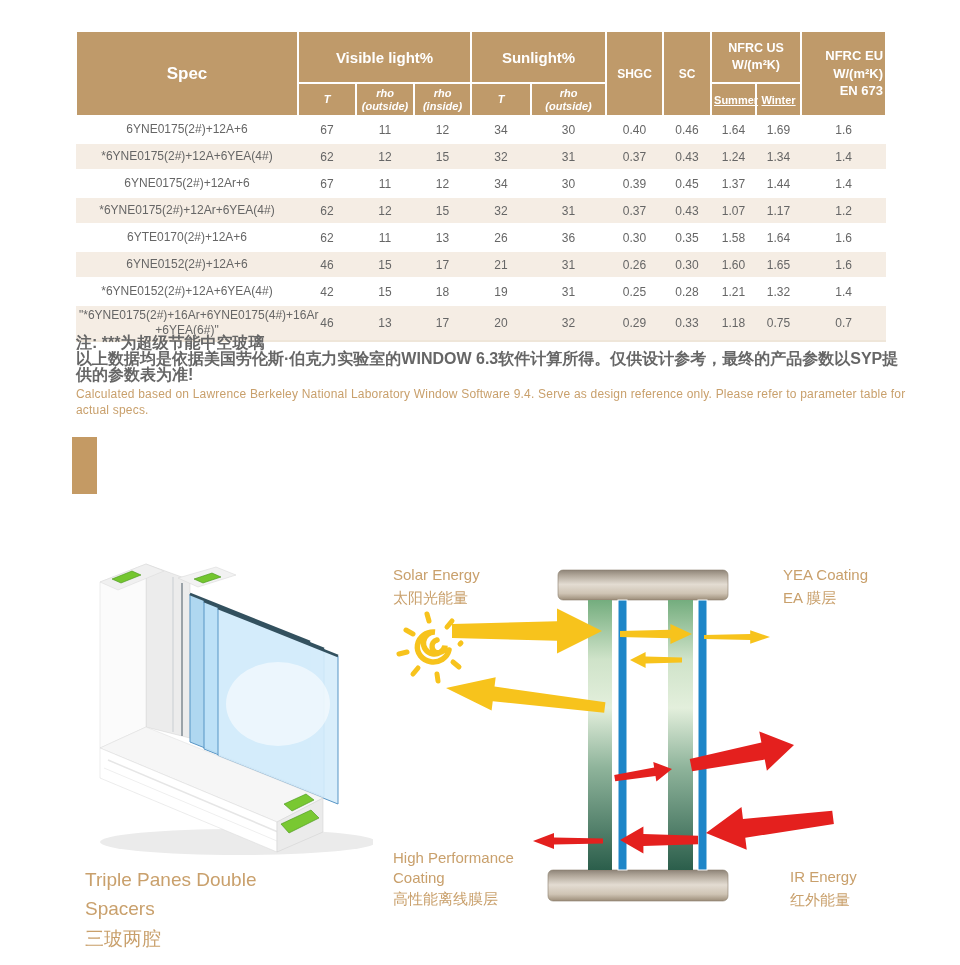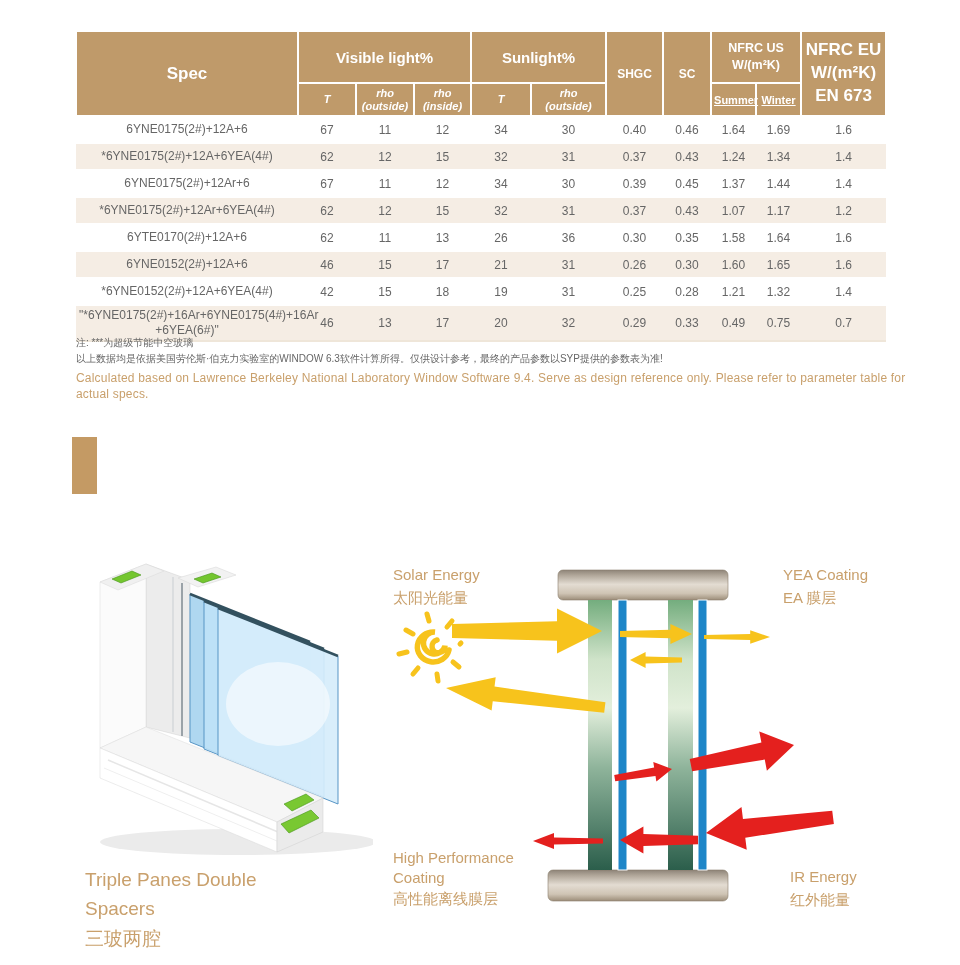--- a/index.html
+++ b/index.html
@@ -11,34 +11,34 @@
   table.spec{border-collapse:collapse;width:810px;table-layout:fixed;}
   table.spec thead th{
     background:var(--header-tan,#BF9A6A);color:#fff;border:2px solid #fff;
     font-weight:bold;vertical-align:middle;padding:0 2px;}
   th.h-spec{font-size:17px;}
   th.h-group{font-size:15px;}
   th.h-big{font-size:12px;}
   th.h-sub{font-size:11px;font-weight:normal;font-style:italic;line-height:1.15;}
   th.h-subplain{font-size:11px;font-weight:normal;text-decoration:underline;}
   th.h-nfrc{font-size:12.5px;line-height:1.35;}
-  th.h-nfrc-eu{font-size:17px;line-height:1.35;text-align:center;padding-left:7px;}
+  th.h-nfrc-eu{font-size:13px;line-height:1.35;text-align:right;padding-left:7px;}
   thead tr.r1 th{height:50px;}
   thead tr.r2 th{height:31px;}
   .ml{white-space:pre-line;}
   table.spec tbody td{
     font-size:12px;color:var(--text-gray,#6E6E6E);text-align:center;
     height:23px;padding:1px 3px;border-bottom:2px solid #fff;}
   table.spec tbody tr.zebra{background:var(--zebra,#F5EDE4);}
   table.spec tbody tr:last-child td{border-bottom:2px solid #EFE6D9;height:32px;}
   td.spec-cell{white-space:pre-line;line-height:1.25;}
 
   
   #notes{position:absolute;left:76px;top:335px;width:830px;line-height:16px;}
-  .note-zh{font-size:10px;color:var(--text-gray,#606060);}
+  .note-zh{font-size:16px;color:var(--text-gray,#606060);font-weight:bold;}
   .note-en{font-size:12px;color:var(--note-en,#C9A06C);margin-top:3px;letter-spacing:.2px;}
 
   
   #head-bar{position:absolute;left:72px;top:437px;width:25px;height:57px;
             background:var(--accent-tan,#C49A64);}
   #head-text{position:absolute;left:110px;top:434px;color:var(--title-tan,#B28A55);}
   #head-en{font-size:27px;letter-spacing:1.5px;}
   #head-zh{font-size:23px;font-weight:bold;letter-spacing:2px;margin-top:3px;}
 
   
@@ -200,21 +200,21 @@
           <tr class="zebra">
             <td class="spec-cell">"*6YNE0175(2#)+16Ar+6YNE0175(4#)+16Ar
 +6YEA(6#)"</td>
             <td>46</td>
             <td>13</td>
             <td>17</td>
             <td>20</td>
             <td>32</td>
             <td>0.29</td>
             <td>0.33</td>
-            <td>0.49</td>
+            <td>1.18</td>
             <td>0.75</td>
             <td>0.7</td>
           </tr>
         </tbody>
     </table>
   </div>
 
   <div id="notes">
     <div class="note-zh">注: ***为超级节能中空玻璃</div>
     <div class="note-zh">以上数据均是依据美国劳伦斯·伯克力实验室的WINDOW 6.3软件计算所得。仅供设计参考，最终的产品参数以SYP提供的参数表为准!</div>

